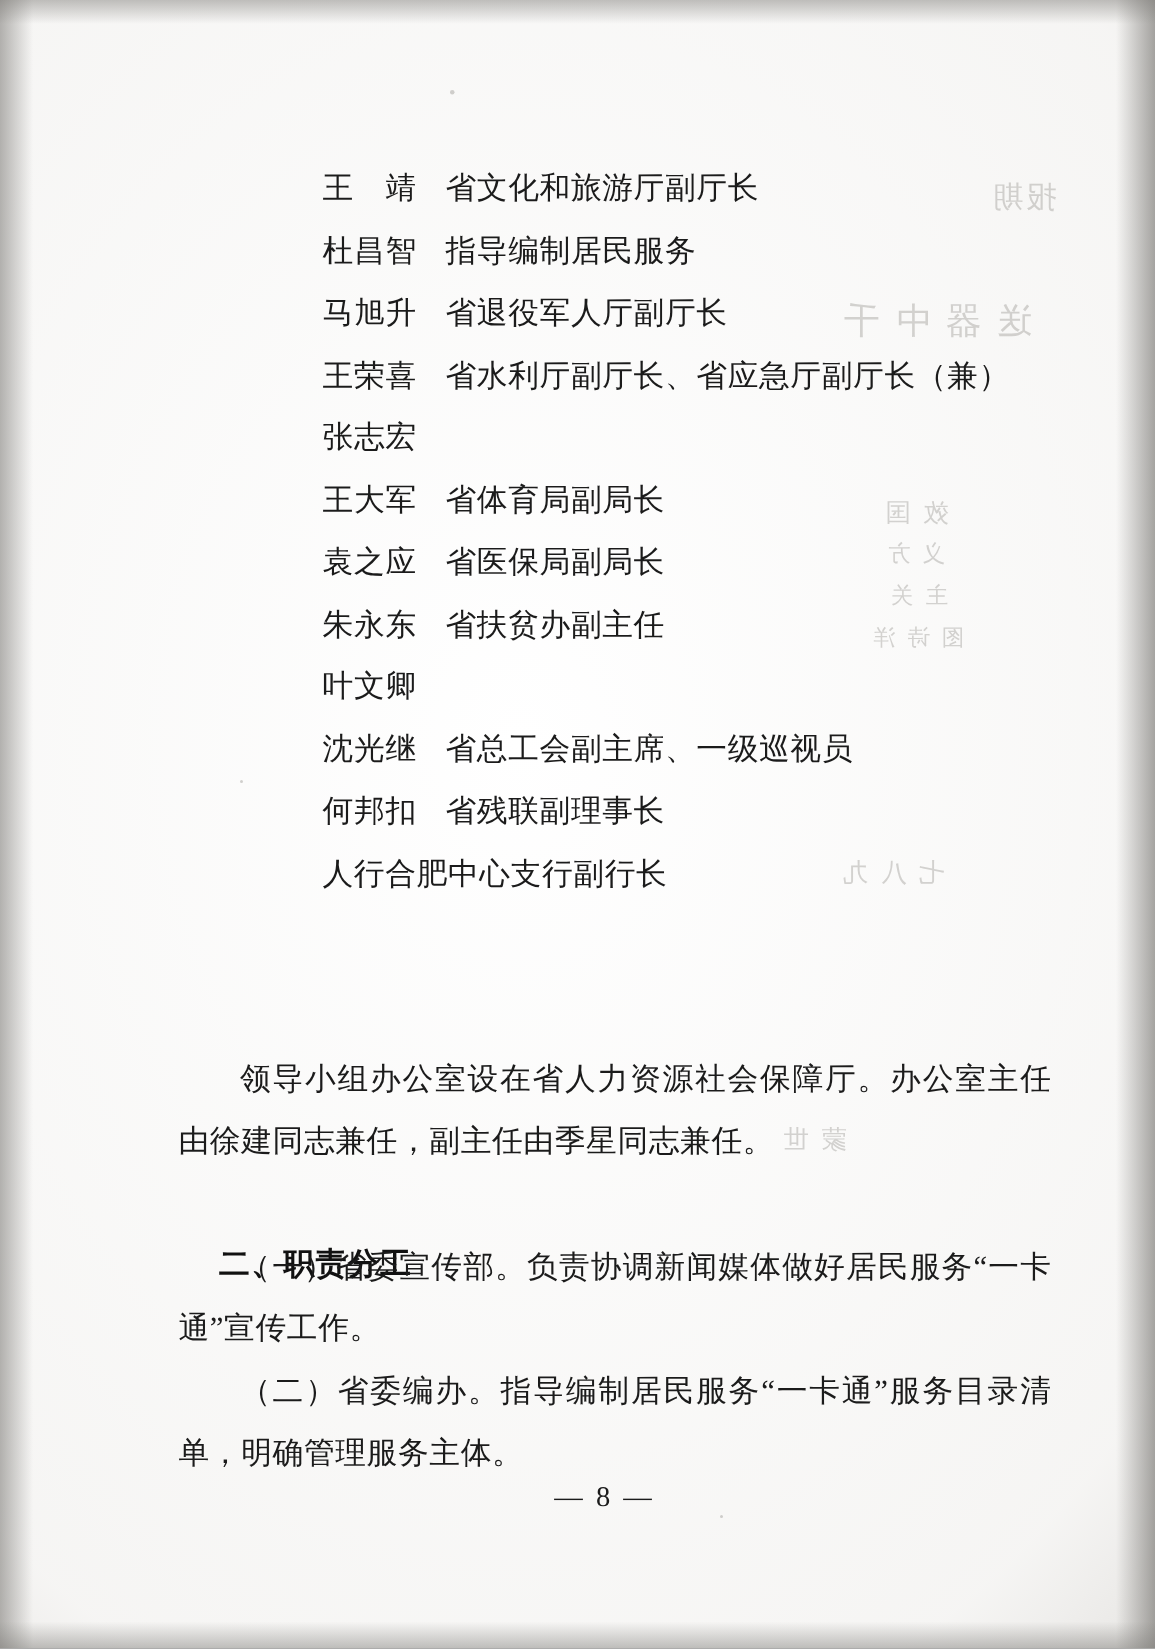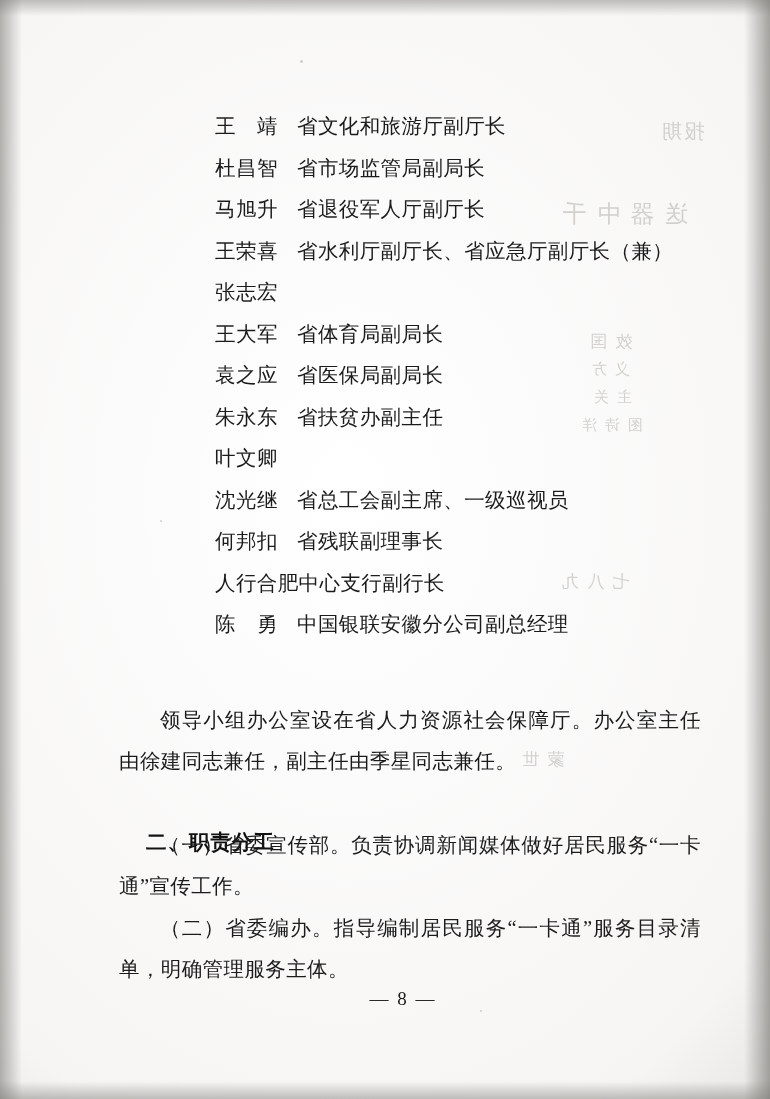--- a/index.html
+++ b/index.html
@@ -164,21 +164,21 @@
 
   <div class="content">
 
     <div class="roster" id="roster">
         <div class="roster-row">
           <span class="roster-name spaced">王　靖</span>
           <span class="roster-title">省文化和旅游厅副厅长</span>
         </div>
         <div class="roster-row">
           <span class="roster-name">杜昌智</span>
-          <span class="roster-title">省市场监管局副局长</span>
+          <span class="roster-title">指导编制居民服务</span>
         </div>
         <div class="roster-row">
           <span class="roster-name">马旭升</span>
           <span class="roster-title">省退役军人厅副厅长</span>
         </div>
         <div class="roster-row">
           <span class="roster-name">王荣喜</span>
           <span class="roster-title">省水利厅副厅长、省应急厅副厅长（兼）</span>
         </div>
         <div class="roster-row">
@@ -202,24 +202,20 @@
         <div class="roster-row">
           <span class="roster-name">沈光继</span>
           <span class="roster-title">省总工会副主席、一级巡视员</span>
         </div>
         <div class="roster-row">
           <span class="roster-name">何邦扣</span>
           <span class="roster-title">省残联副理事长</span>
         </div>
         <div class="roster-row">
           <span class="roster-title">人行合肥中心支行副行长</span>
-        </div>
-        <div class="roster-row">
-          <span class="roster-name spaced">陈　勇</span>
-          <span class="roster-title">中国银联安徽分公司副总经理</span>
         </div>
       </div>
 
     <div class="para" style="top: 700px;">领导小组办公室设在省人力资源社会保障厅。办公室主任由徐建同志兼任，副主任由季星同志兼任。</div>
 
     <div class="section-head" style="top: 793px; margin-top: 29px;">二、职责分工</div>
 
     <div class="para" style="top: 825px;">（一）省委宣传部。负责协调新闻媒体做好居民服务“一卡通”宣传工作。</div>
 
     <div class="para" style="top: 908px;">（二）省委编办。指导编制居民服务“一卡通”服务目录清单，明确管理服务主体。</div>

